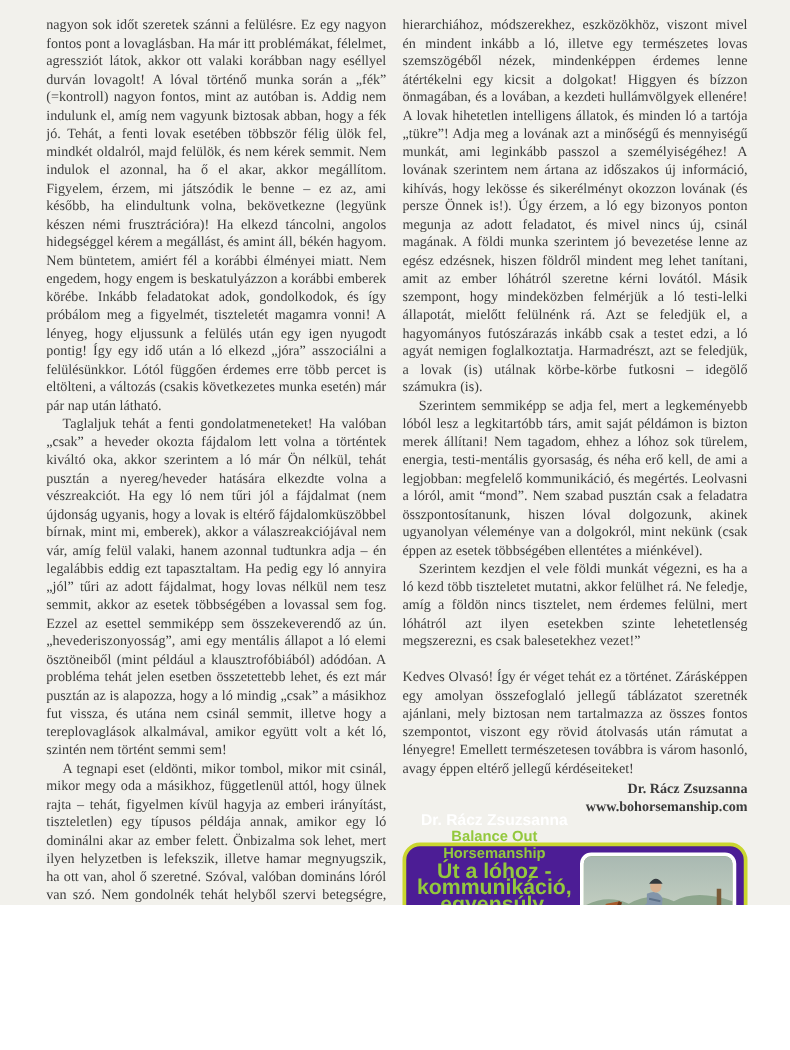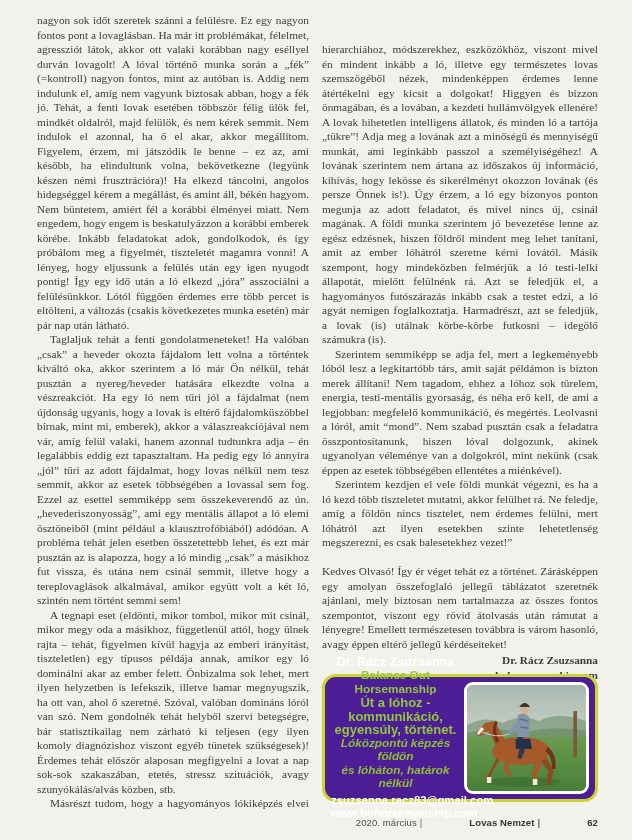--- a/index.html
+++ b/index.html
@@ -1,31 +1,31 @@
 <!DOCTYPE html>
 <html lang="hu"><head>
 <meta charset="utf-8">
 <style>
   html,body{margin:0;padding:0;}
   .page{
     position:relative;
-    width:632px;height:840px;
+    width:632px;height:724px;
     background:#f2f1ec;
     overflow:hidden;
     font-family:"Liberation Serif","DejaVu Serif",serif;
   }
   .col{
     position:absolute;top:13px;
     text-align:justify;
     font-size:11.3px;line-height:14.5px;
     color:#3c3c3c;
     overflow:hidden;
   }
   .col-left{left:37px;width:272px;height:800px;}
-  .col-right{left:322px;width:276px;height:650px;margin-top:29px;}
+  .col-right{left:322px;width:276px;height:650px;}
   .col p{margin:0;padding:0;}
   .col p.indent{text-indent:13px;}
   .col p.gap-top{margin-top:14.5px;}
   .signature{
     text-align:right;font-weight:bold;margin-top:2px;
   }
   .signature div{line-height:15px;}
 
   
   .ad-box{
@@ -38,21 +38,21 @@
     padding:5px 6px;
     font-family:"Liberation Sans","DejaVu Sans",sans-serif;
   }
   .ad-text{
     width:50%;
     display:flex;flex-direction:column;justify-content:center;
     text-align:center;font-weight:bold;
   }
   .ad-author{color:#ffffff;font-size:12.5px;line-height:14px;}
   .ad-brand{color:#93c83d;font-size:11.8px;line-height:13.5px;}
-  .ad-tagline{color:#93c83d;font-size:13px;line-height:13.5px;}
+  .ad-tagline{color:#93c83d;font-size:17px;line-height:13.5px;}
   .ad-slogan{color:#8fbf3a;font-size:11.8px;line-height:13.5px;font-style:italic;}
   .ad-contact{color:#ffffff;font-size:11.3px;line-height:13.5px;margin-top:3px;}
   .ad-photo{
     width:50%;height:112px;
     box-sizing:border-box;
     border:3px solid #ffffff;
     border-radius:9px;
     overflow:hidden;
     margin-left:4px;
     background:#7fa06f;

